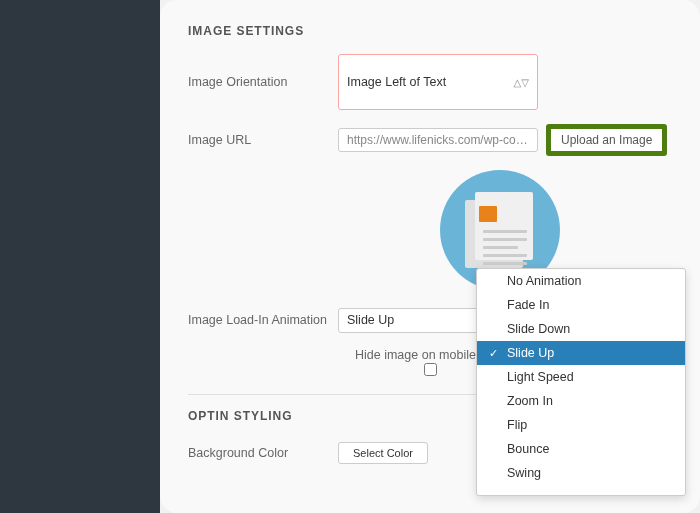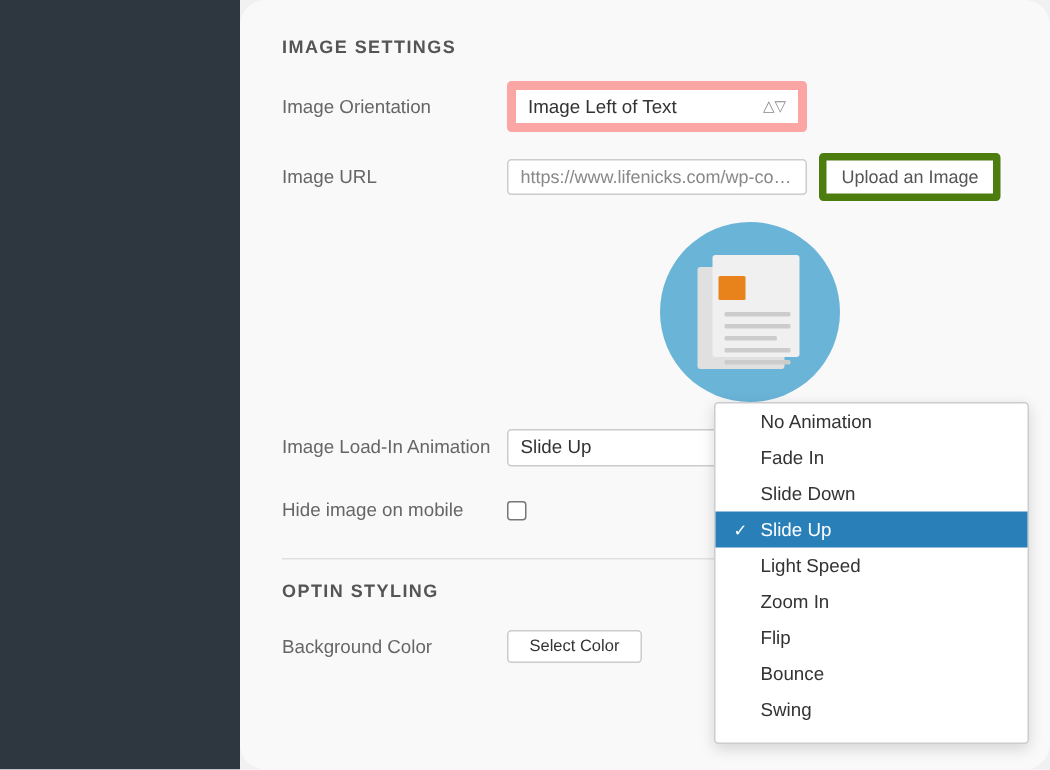--- a/index.html
+++ b/index.html
@@ -56,24 +56,24 @@
 
     .settings-control {
       flex: 1;
       display: flex;
       align-items: center;
       gap: 8px;
     }
 
     
     .select-field {
-      border: 6px solid #fca5a5;
-      background: #fff;
-      border-radius: 3px;
-      padding: 4px 8px;
+      border: 1px solid #fca5a5;
+      background: #fff;
+      border-radius: 3px;
+      padding: 20px 8px;
       font-size: 12.5px;
       color: #333;
       width: 200px;
       display: flex;
       align-items: center;
       justify-content: space-between;
       cursor: pointer;
       position: relative;
     }
 
@@ -222,20 +222,21 @@
       display: flex;
       align-items: center;
       justify-content: center;
       cursor: pointer;
       margin-left: 4px;
     }
 
     
     .hide-row {
       margin-top: 4px;
+      flex-direction: column;
     }
 
     
     .section-divider {
       margin: 18px 0 14px 0;
       border: none;
       border-top: 1px solid #e0e0e0;
     }
 
     

